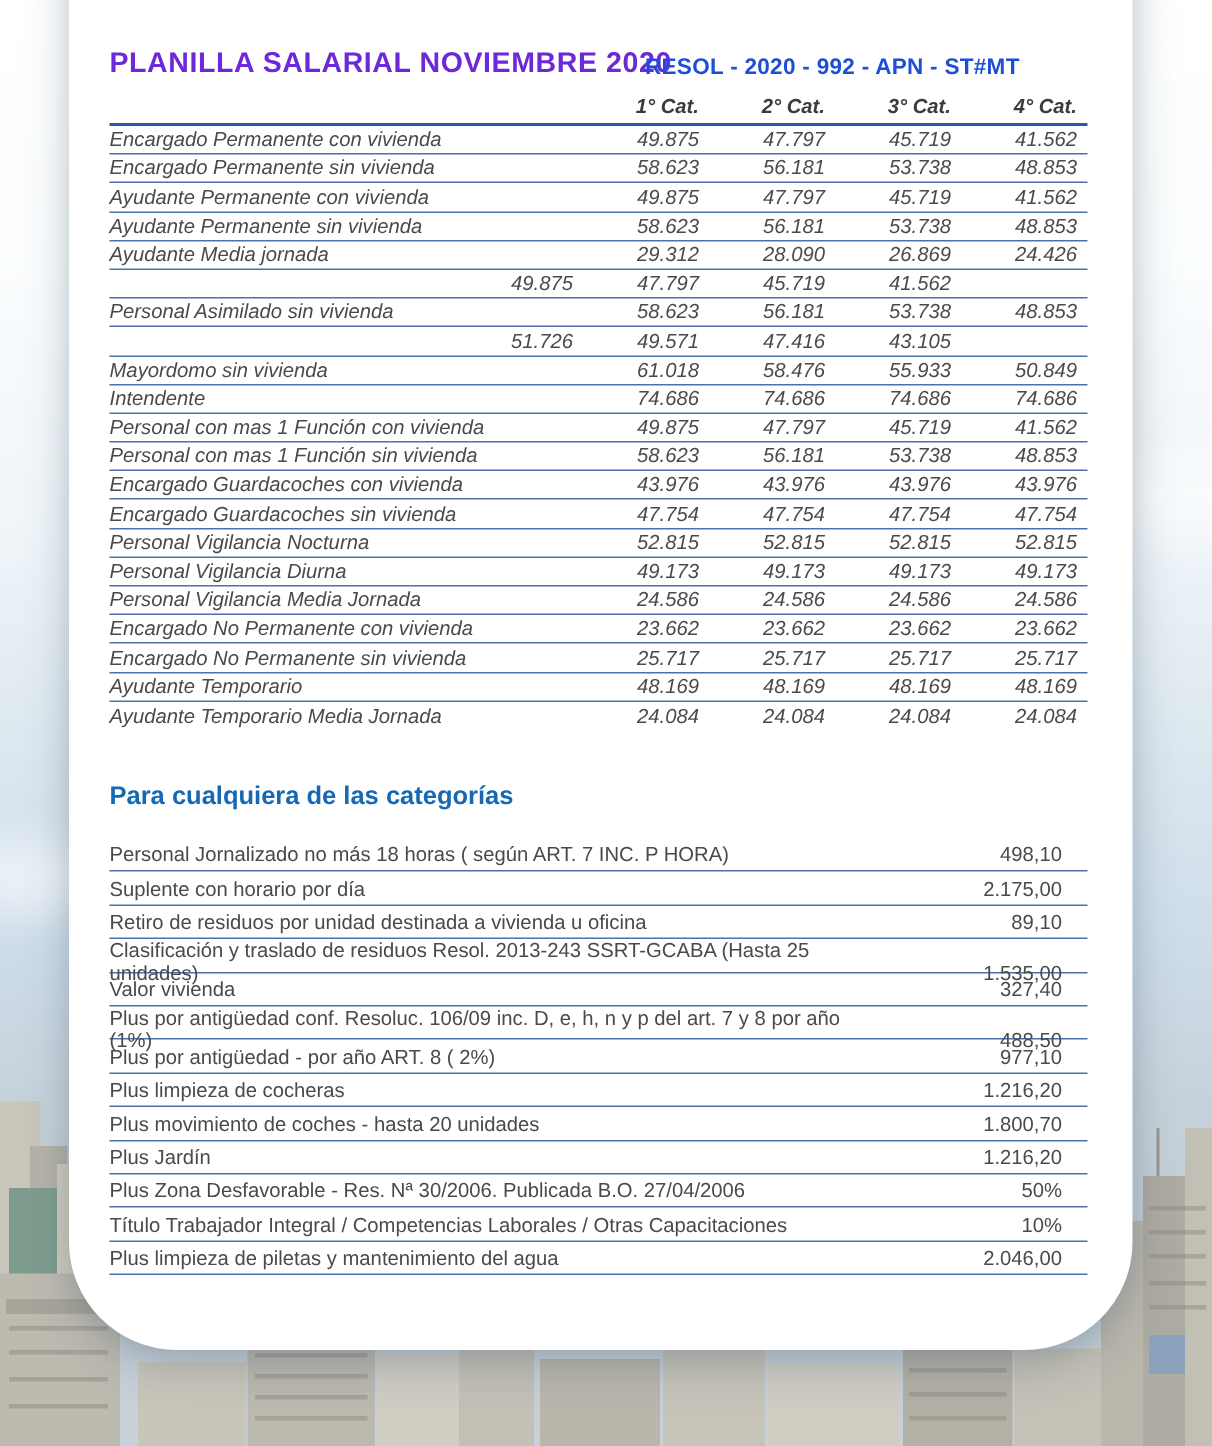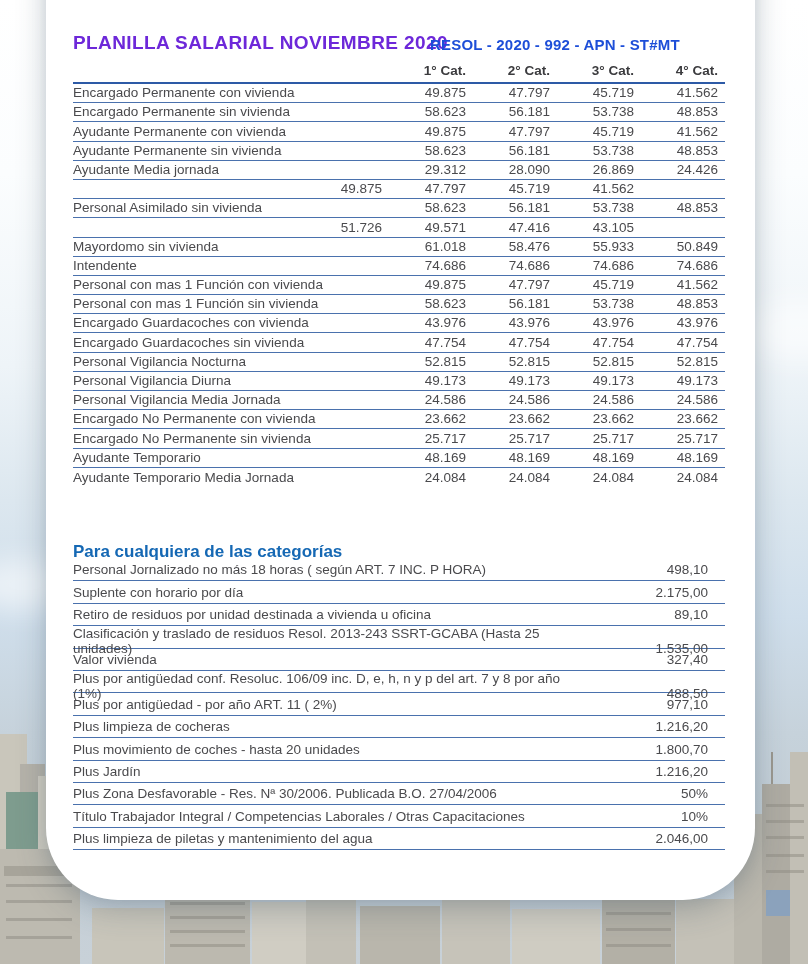--- a/index.html
+++ b/index.html
@@ -22,37 +22,37 @@
   .doc-title {
     position:absolute; left:0; top:32px;
     font-size:19px; font-weight:bold; letter-spacing:.4px; color:#6d28d9;
   }
   .doc-resol {
     position:absolute; left:357px; top:36px;
     font-size:15px; font-weight:bold; color:#1d4ed8; letter-spacing:.2px;
   }
 
   .t1 { position:absolute; top:61px; left:0; width:100%; }
-  .t1-head, .t1-row { display:grid; grid-template-columns:1fr 84px 84px 84px 84px 7px; }
+  .t1-head, .t1-row { display:grid; grid-template-columns:1fr 84px 84px 84px 84px 7px;font-style:italic; }
   .t1-head {
     height:23px; align-items:end; padding-bottom:4px;
     border-bottom:2px solid #2d5aa6;
     font-size:13.5px; font-weight:bold; color:#3b3b3e;
   }
   .t1-col { text-align:right; }
   .t1-row {
     height:19.2px; align-items:end; padding-bottom:2px;
     border-bottom:1px solid #4a71ad;
     font-size:13.5px; color:#4a4a4d;
   }
   .t1-row.last { border-bottom:none; }
   .t1-val { text-align:right; }
 
   .sec2-heading {
-    position:absolute; top:542px; left:0;
+    position:absolute; top:521px; left:0;
     font-size:17px; font-weight:bold; color:#1568b4;
   }
   .t2 { position:absolute; top:559px; left:0; width:100%; }
   .t2-row {
     display:grid; grid-template-columns:1fr 160px;
     height:22.4px; align-items:end; padding-bottom:3px;
     border-bottom:1px solid #4a71ad;
     font-size:13.5px; color:#4a4a4d;
   }
   .t2-val { text-align:right; padding-right:17px; }
@@ -345,21 +345,21 @@
     <div class="t2-label">Valor vivienda</div>
     <div class="t2-val">327,40</div>
   </div>
 
   <div class="t2-row">
     <div class="t2-label">Plus por antigüedad conf. Resoluc. 106/09 inc. D, e, h, n y p del art. 7 y 8 por año (1%)</div>
     <div class="t2-val">488,50</div>
   </div>
 
   <div class="t2-row">
-    <div class="t2-label">Plus por antigüedad - por año ART. 11 ( 2%)</div>
+    <div class="t2-label">Plus por antigüedad - por año ART. 8 ( 2%)</div>
     <div class="t2-val">977,10</div>
   </div>
 
   <div class="t2-row">
     <div class="t2-label">Plus limpieza de cocheras</div>
     <div class="t2-val">1.216,20</div>
   </div>
 
   <div class="t2-row">
     <div class="t2-label">Plus movimiento de coches - hasta 20 unidades</div>

